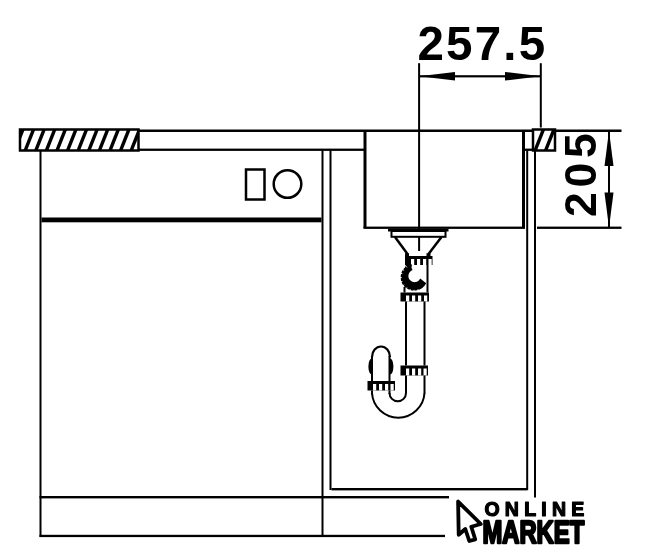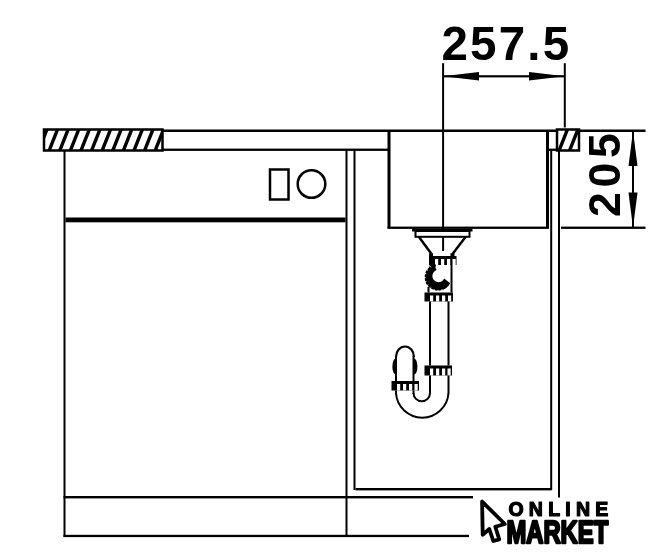--- a/index.html
+++ b/index.html
@@ -1,17 +1,17 @@
 <!DOCTYPE html>
 <html><head>
 <meta charset="utf-8">
 <style>
   html,body{margin:0;padding:0;background:#fff;}
   #canvas{position:relative;width:624px;height:557px;background:#fff;overflow:hidden;
-          font-family:"Liberation Sans",sans-serif;margin-left:24px;}
+          font-family:"Liberation Sans",sans-serif;}
   svg{position:absolute;left:0;top:0;}
 </style>
 </head>
 <body>
 <div id="canvas">
 <svg width="648" height="557" viewBox="0 0 648 557">
   <defs>
     <clipPath id="hatchL">
           <rect x="21" y="130" width="117" height="20"></rect>
         </clipPath>

